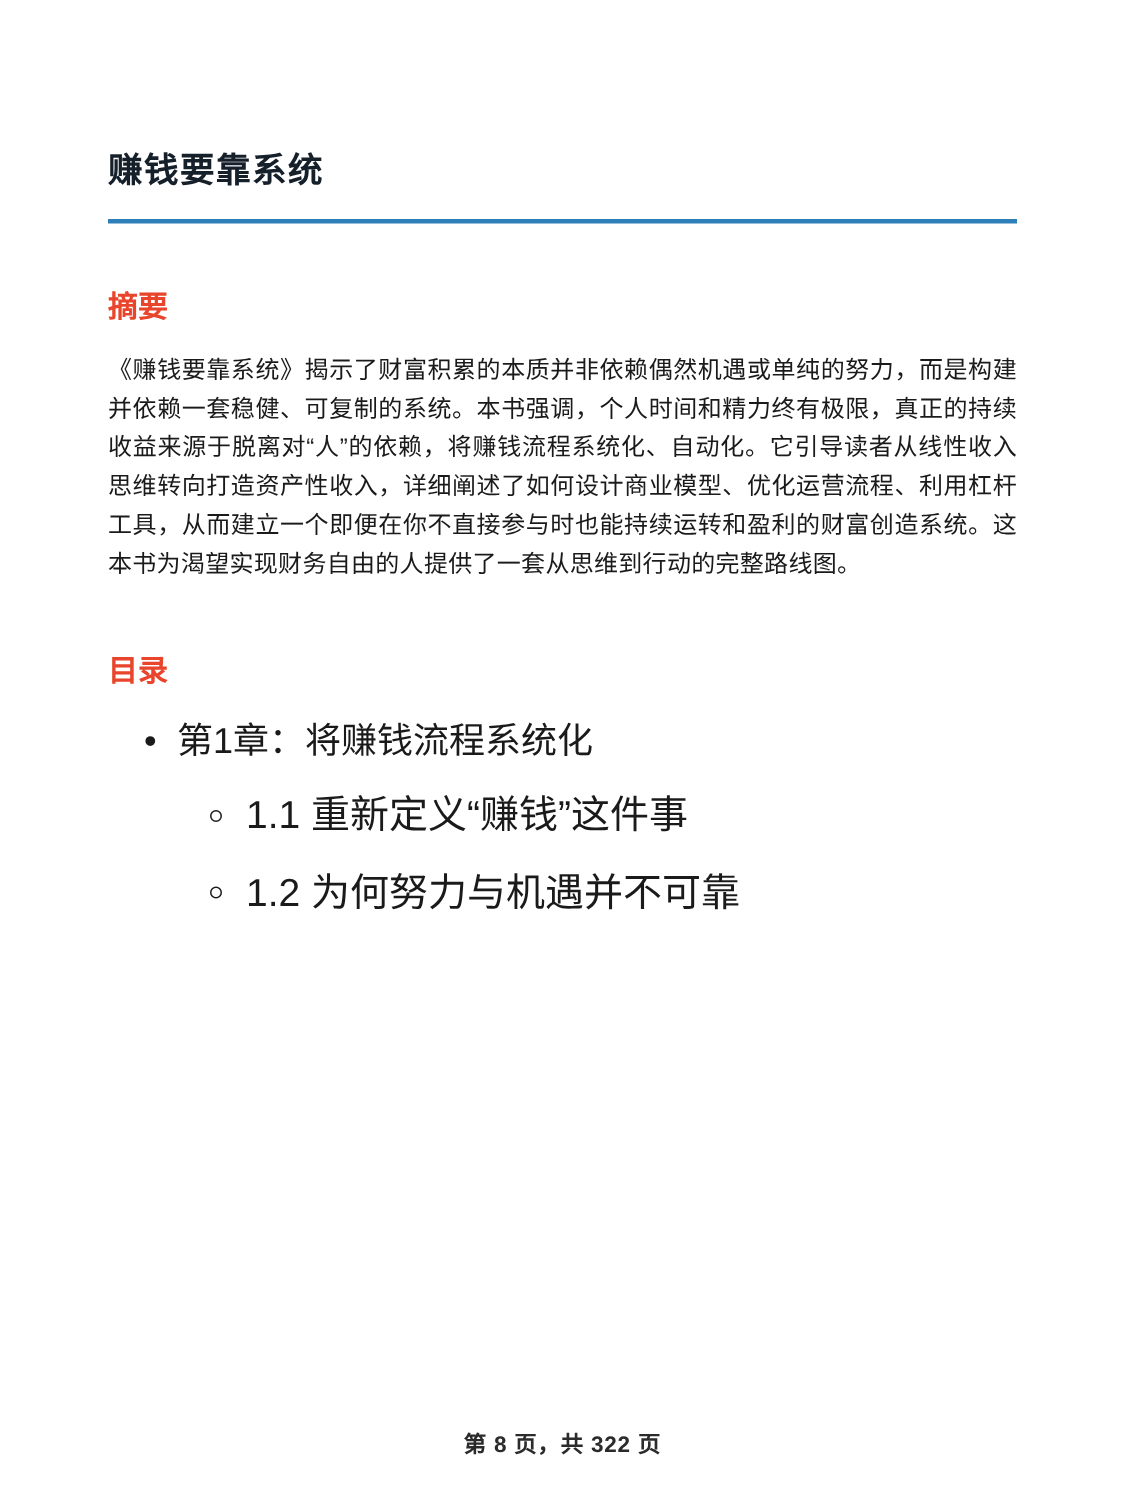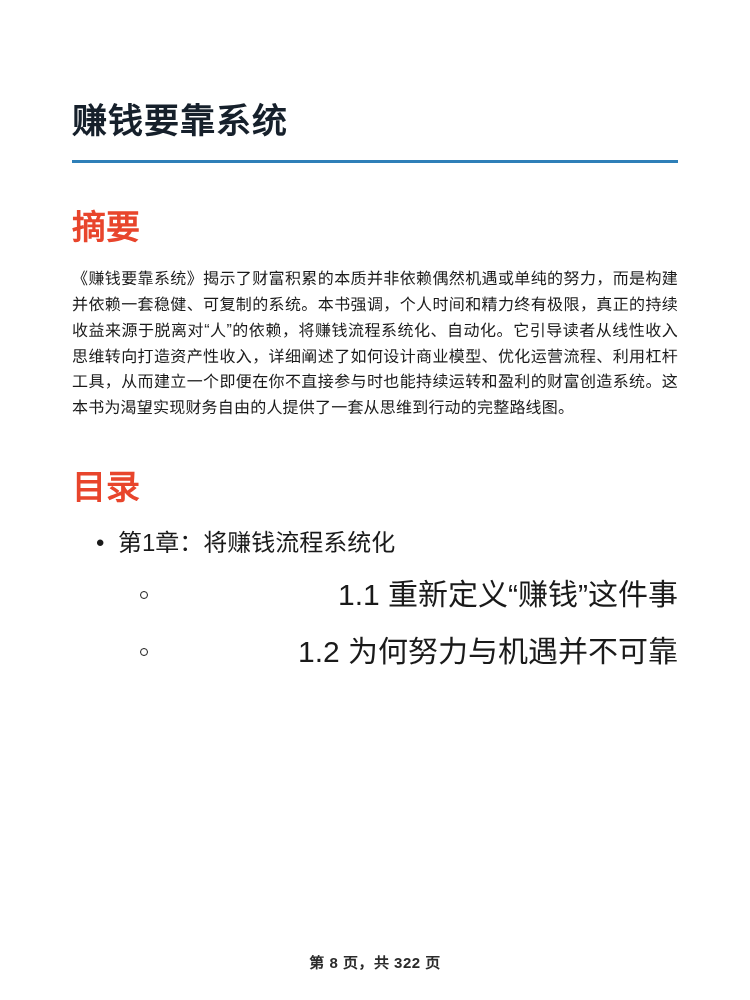--- a/index.html
+++ b/index.html
@@ -16,35 +16,35 @@
     overflow: hidden;
   }
   .page {
     width: 750px;
     height: 1000px;
     box-sizing: border-box;
     padding: 100px 72px 0 72px;
     position: relative;
   }
   .doc-title {
-    font-size: 35px;
+    font-size: 23px;
     font-weight: bold;
     color: #16202b;
     letter-spacing: 1px;
     margin: 0 0 18px 0;
     line-height: 1.2;
   }
   .title-rule {
     height: 3px;
     background: #2e7fb8;
     width: 100%;
     margin: 0 0 44px 0;
   }
   .section-heading {
-    font-size: 34px;
+    font-size: 20px;
     font-weight: bold;
     color: #e8452c;
     margin: 0 0 18px 0;
     line-height: 1.2;
   }
   .abstract-text {
     font-size: 16px;
     line-height: 1.62;
     color: #1a1a1a;
     text-align: justify;
@@ -75,26 +75,25 @@
     font-size: 24px;
     line-height: 1.45;
   }
   ul.toc-sublist {
     list-style: none;
     margin: 12px 0 0 0;
     padding: 0;
   }
   li.toc-section {
     position: relative;
-    font-size: 30px;
+    font-size: 26px;
     line-height: 1.45;
     color: #1a1a1a;
     padding-left: 46px;
     margin-bottom: 14px;
-    text-align: right;
   }
   li.toc-section > .bullet-hollow {
     position: absolute;
     left: 22px;
     top: 50%;
     transform: translateY(-50%);
     width: 8px;
     height: 8px;
     border: 1.6px solid #1a1a1a;
     border-radius: 50%;

